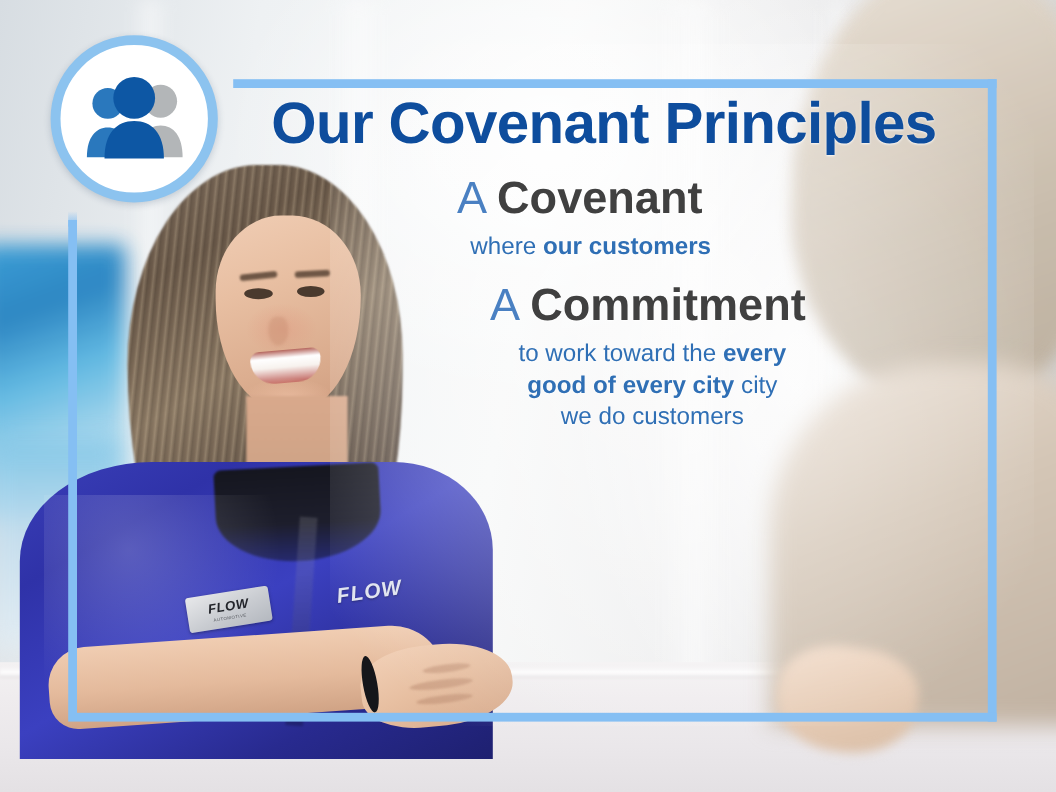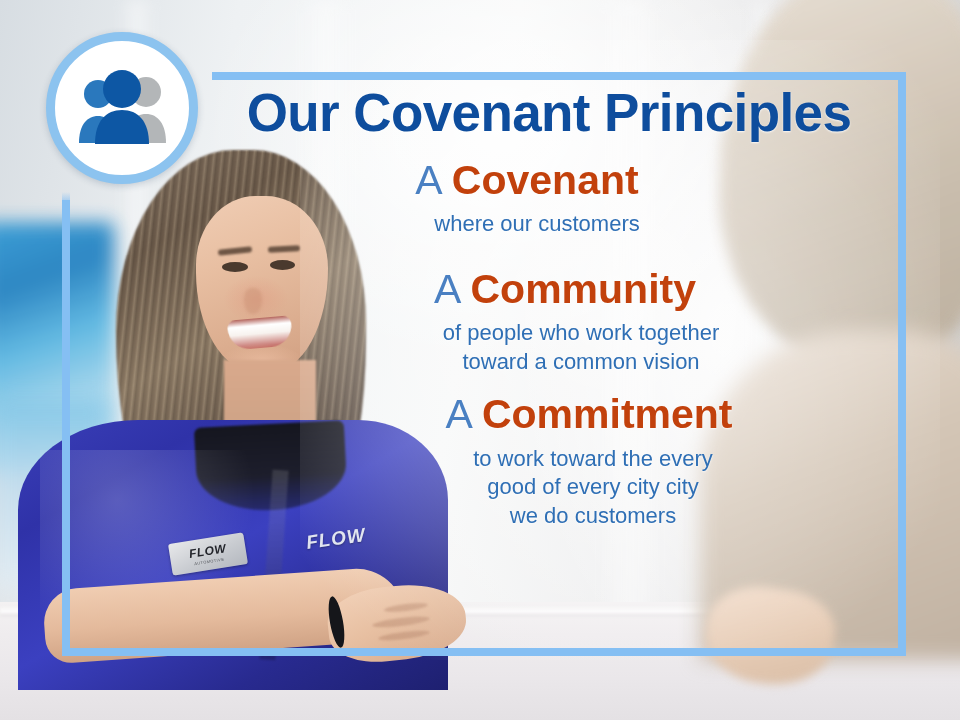--- a/index.html
+++ b/index.html
@@ -436,32 +436,32 @@
     margin: 0;
     text-shadow: 0 1px 2px rgba(255,255,255,0.8);
     white-space: nowrap;
   }
   .article {
     font-weight: 400;
     color: #4a80c2;
   }
   .keyword {
     font-weight: 700;
-    color: #c2410c;
+    color: #404040;
   }
 
   .principle-desc {
     font-size: 22px;
     line-height: 1.3;
     margin: 8px 0 0 0;
     font-weight: 400;
     color: #2f6fb5;
     text-shadow: 0 1px 2px rgba(255,255,255,0.8);
   }
-  .principle-desc b { font-weight: 400; }
+  .principle-desc b { font-weight: 700; }
 
   
   .p1 .principle-title { transform: translateX(-22px); }
   .p1 .principle-desc  { transform: translateX(-12px); }
   .p2 .principle-title { transform: translateX(16px); }
   .p2 .principle-desc  { transform: translateX(32px); }
   .p3 .principle-title { transform: translateX(40px); }
   .p3 .principle-desc  { transform: translateX(44px); }
 </style>
 </head>
@@ -552,30 +552,20 @@
     <div class="principle p1">
       <p class="principle-title">
         <span class="article">A</span>
         <span class="keyword">Covenant</span>
       </p>
       <p class="principle-desc">
         <span>where </span><b>our customers</b>
       </p>
     </div>
 
-    <div class="principle p2">
-      <p class="principle-title">
-        <span class="article">A</span>
-        <span class="keyword">Community</span>
-      </p>
-      <p class="principle-desc">
-        <span>of </span><b>people who work together</b><br>
-        <span>toward a common vision</span>
-      </p>
-    </div>
 
     <div class="principle p3">
       <p class="principle-title">
         <span class="article">A</span>
         <span class="keyword">Commitment</span>
       </p>
       <p class="principle-desc">
         <span>to work toward the </span><b>every</b><br>
         <b>good of every city</b><span> city</span><br>
         <span>we do customers</span>

